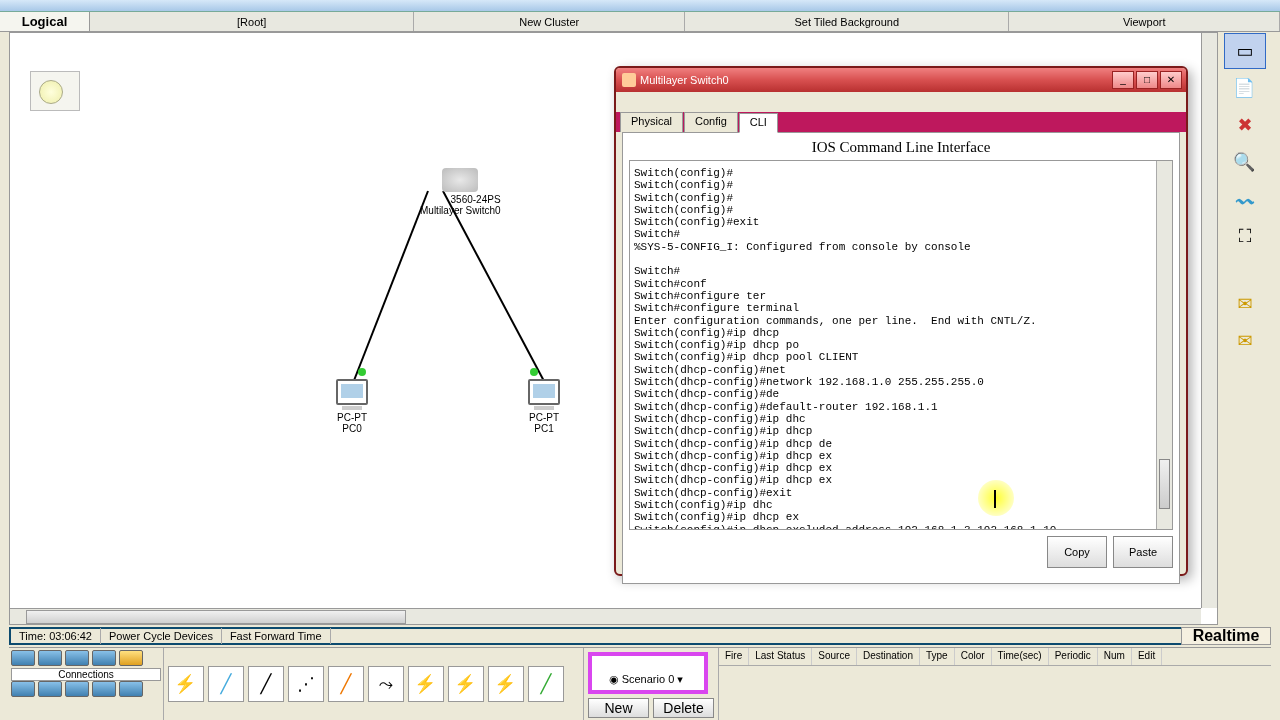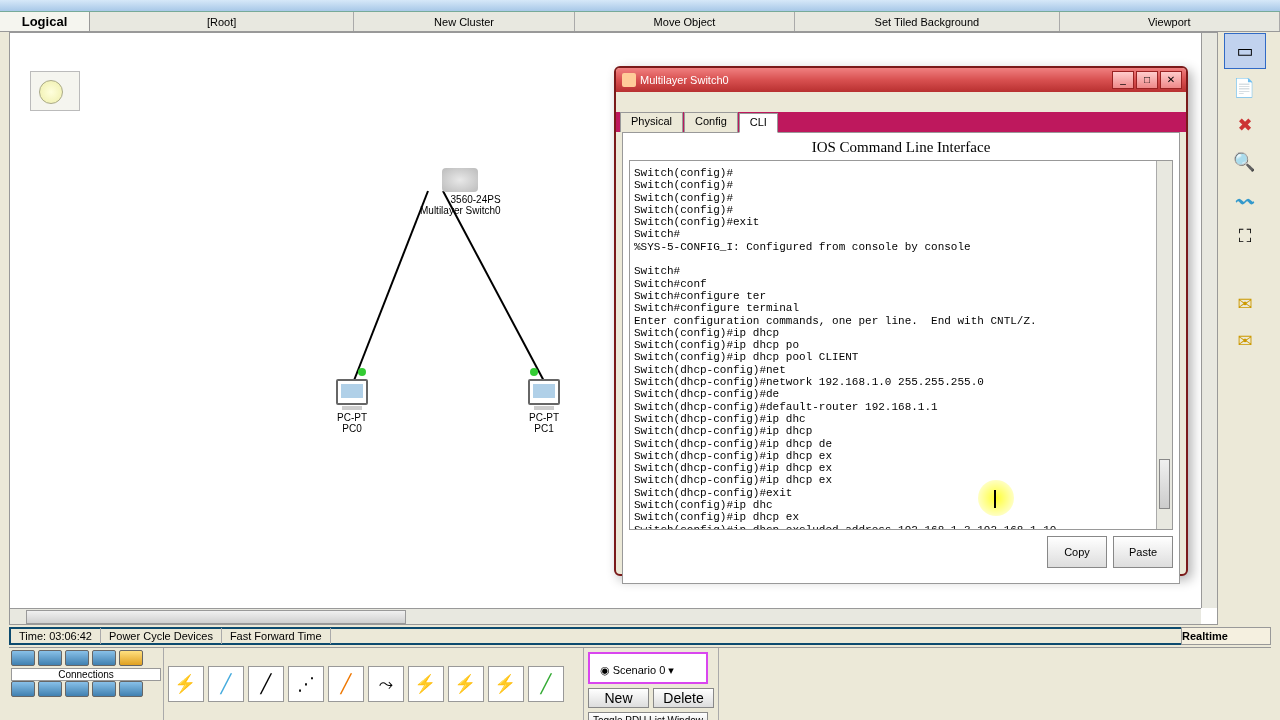--- a/index.html
+++ b/index.html
@@ -49,54 +49,53 @@
 .cli-box .vs .thumb { position:absolute; bottom:20px; left:2px; right:2px; height:50px; background:linear-gradient(#f0f0f0,#ccc); border:1px solid #888; }
 .cli-actions { display: flex; justify-content: flex-end; gap: 6px; margin-top: 6px; }
 .cli-actions button { width: 60px; height: 32px; background: linear-gradient(#fff,#ddd); border: 1px solid #888; font-size: 11px; }
 
 .highlight { position: absolute; width: 36px; height: 36px; background: radial-gradient(rgba(255,255,0,.8), rgba(255,255,0,0)); border-radius: 50%; pointer-events: none; }
 .text-cursor { position: absolute; width: 2px; height: 18px; background: #000; }
 
 
 .status-bar { position: absolute; left: 9px; right: 62px; bottom: 75px; height: 18px; background: #ece9d8; border: 2px solid #0c4a6e; display: flex; align-items: center; font-size: 11px; }
 .status-seg { padding: 0 8px; border-right: 1px solid #aaa; line-height: 16px; }
-.realtime-tab { position: absolute; right: 9px; bottom: 75px; width: 90px; height: 18px; background: #f5f0e0; border: 1px solid #999; font-weight: bold; font-size: 11px; line-height: 16px; }
+.realtime-tab { position: absolute; right: 9px; bottom: 75px; width: 90px; height: 18px; background: #f5f0e0; border: 1px solid #999; font-weight: bold; font-size: 16px; text-align: center; line-height: 16px; }
 
 .bottom-panel { position: absolute; left: 9px; right: 9px; bottom: 0; height: 73px; background: #ece9d8; border-top: 1px solid #999; display: flex; }
 .device-picker { width: 155px; border-right: 1px solid #aaa; padding: 2px; }
 .device-row { display: flex; gap: 3px; margin-bottom: 2px; }
 .dev-icon { width: 24px; height: 16px; background: linear-gradient(#88c0e8,#4080b0); border: 1px solid #666; border-radius: 2px; }
 .dev-icon.bolt { background: linear-gradient(#ffe080,#e0a020); }
 .conn-label { font-size: 10px; text-align: center; background: #fff; border: 1px solid #999; margin-top: 1px; }
 
 .conn-tools { width: 420px; border-right: 1px solid #aaa; display: flex; align-items: center; padding: 4px; gap: 4px; }
 .conn-btn { width: 36px; height: 36px; background: #fff; border: 1px solid #999; display: flex; align-items: center; justify-content: center; font-size: 18px; }
 
 .scenario-panel { width: 135px; border-right: 1px solid #aaa; padding: 4px; }
-.scenario-sel { width: 120px; height: 32px; border: 2px solid #d946ef; background: #fff; padding: 10px; font-size: 11px; }
+.scenario-sel { width: 120px; height: 32px; border: 4px solid #d946ef; background: #fff; padding: 17px; font-size: 11px; }
 .scen-btns { display: flex; gap: 4px; margin-top: 4px; }
 .scen-btns button { flex:1; height: 20px; background: linear-gradient(#fff,#ddd); border: 1px solid #888; font-size:14px; }
 .toggle-pdu { margin-top: 4px; width: 120px; height: 18px; background: linear-gradient(#fff,#ddd); border: 1px solid #888; font-size: 10px; text-align:center; line-height:16px; overflow:hidden; }
 
 .pdu-table { flex: 1; }
 .pdu-table .hdr { display: flex; height: 18px; background: #ece9d8; border-bottom: 1px solid #aaa; font-size: 10px; }
 .pdu-table .hdr div { padding: 2px 6px; border-right: 1px solid #ccc; }
 
 svg.line-svg { position:absolute; top:0; left:0; pointer-events:none; }
 </style>
 </head>
 <body>
 
 <div class="top-toolbar"></div>
 
 <div class="main-tabs">
   <div class="logical-tab">Logical</div>
   <div class="tab-section" style="flex:1.2">[Root]</div>
   <div class="tab-section">New Cluster</div>
-  <div class="tab-section">Move Object</div>
   <div class="tab-section" style="flex:1.2">Set Tiled Background</div>
   <div class="tab-section">Viewport</div>
 </div>
 
 <div class="workspace">
   <div class="canvas">
     <div class="left-nav">
       <div class="router-icon"></div>
     </div>
 
@@ -242,13 +241,27 @@
 
   <div class="scenario-panel">
     <div class="scenario-sel">◉ <span>Scenario 0</span> ▾</div>
     <div class="scen-btns">
       <button>New</button>
       <button>Delete</button>
     </div>
     <div class="toggle-pdu">Toggle PDU List Window</div>
   </div>
 
+  <div class="pdu-table">
+    <div class="hdr" id="pdu-hdr">
+        <div>Fire</div>
+        <div>Last Status</div>
+        <div>Source</div>
+        <div>Destination</div>
+        <div>Type</div>
+        <div>Color</div>
+        <div>Time(sec)</div>
+        <div>Periodic</div>
+        <div>Num</div>
+        <div>Edit</div>
+      </div>
+  </div>
 </div>
 
 </body></html>

